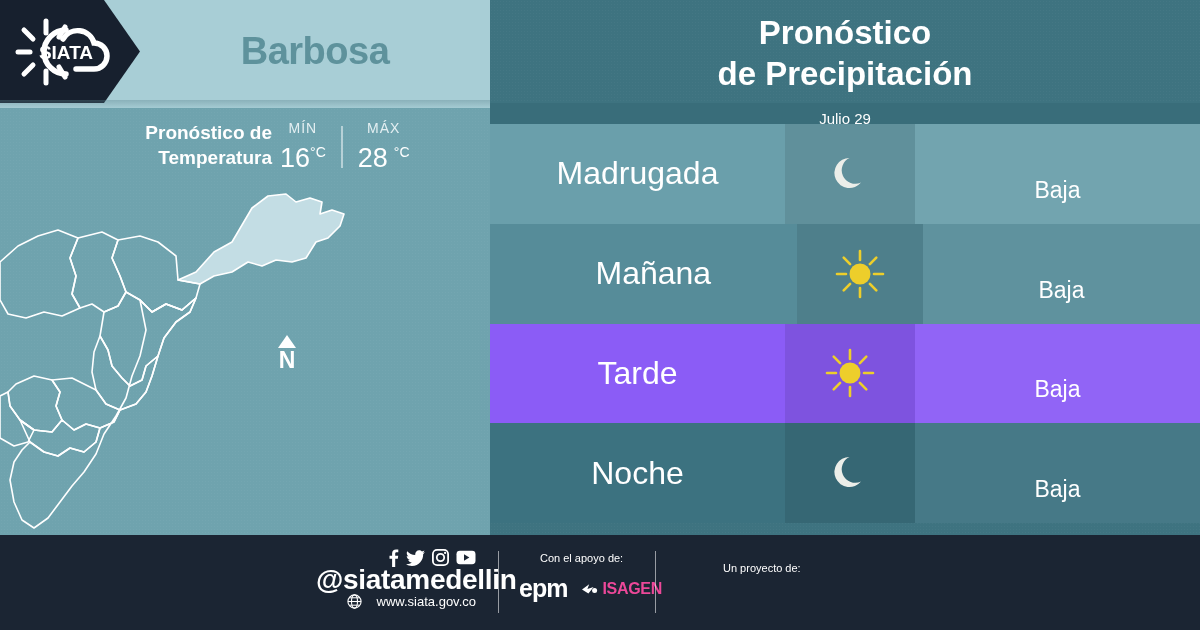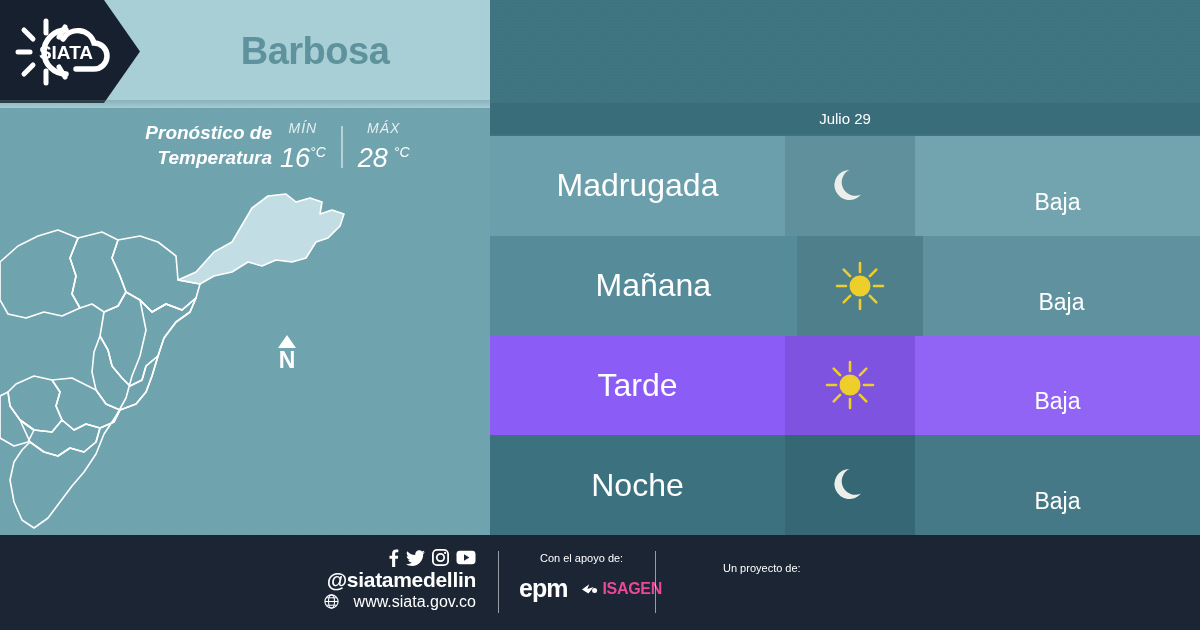--- a/index.html
+++ b/index.html
@@ -26,21 +26,21 @@
     position:absolute; left:140px; top:0; width:350px; height:103px;
     display:flex; align-items:center; justify-content:center;
     font-size:38px; font-weight:bold; color:#5e929c; letter-spacing:-0.5px;
   }
   #left-header-shadow {
     position:absolute; left:0; top:100px; width:490px; height:9px;
     background:linear-gradient(180deg, rgba(90,130,140,0.38), rgba(90,130,140,0));
   }
 
   
-  #temp-block { position:absolute; left:0; top:120px; width:490px; height:62px;font-style:italic; }
+  #temp-block { position:absolute; left:0; top:120px; width:490px; height:62px; }
   #temp-title {
     position:absolute; left:52px; top:0; width:220px;
     text-align:right; color:#ffffff; font-size:19px; font-weight:bold; line-height:25px;
   }
   #temp-values { position:absolute; left:280px; top:0; display:flex; align-items:flex-start; }
   .temp-col { display:flex; flex-direction:column; align-items:center;justify-content:flex-end; }
   .temp-label { font-size:14px; color:#e4eff2; letter-spacing:1px; line-height:17px; }
   .temp-val { font-size:27px; color:#ffffff; line-height:31px; white-space:nowrap; }
   .temp-val .unit { font-size:14px; vertical-align:super; }
   .temp-val .unit.spaced { margin-left:6px; }
@@ -62,42 +62,42 @@
   #right-title {
     position:absolute; left:0; top:12px; width:710px; text-align:center;
     color:#ffffff; font-size:33px; font-weight:bold; line-height:41px;
   }
   #date-strip {
     position:absolute; left:0; top:103px; width:710px; height:31px;
     background:#396d7a; display:flex; align-items:center; justify-content:center;
   }
   #date-strip .date-text { color:#ffffff; font-size:15px; }
 
-  #forecast-table { position:absolute; left:0; top:136px; width:710px; height:399px; }
+  #forecast-table { position:absolute; left:0; top:124px; width:710px; height:399px; }
   .forecast-row { position:relative; width:710px; height:99.75px; display:flex; }
   .fc-period { width:295px; display:flex; align-items:center; justify-content:center; }
   .fc-period span { color:#ffffff; font-size:32px; }
   .fc-icon { width:130px; display:flex; align-items:center; justify-content:center; }
   .fc-level { width:285px; display:flex; align-items:center; justify-content:center; }
   .fc-level span { color:#ffffff; font-size:23px;margin-top:33px; }
 
   
   .forecast-row.r0 { background:#6a9fab; }
   .forecast-row.r1 { background:#568c99;padding-left:20px; }
   .forecast-row.r2 { background:#8b5cf6;justify-content:flex-end; }
   .forecast-row.r3 { background:#3c7280; }
   .forecast-row .fc-icon { background:rgba(0,0,0,0.09); }
   .forecast-row .fc-level { background:rgba(255,255,255,0.055); }
 
   
   #footer { position:absolute; left:0; top:535px; width:1200px; height:95px; background:#1b2533; }
   #social-block { position:absolute; left:316px; top:13px; width:160px; text-align:right; color:#ffffff; }
   #social-icons { display:flex; justify-content:flex-end; gap:7px; align-items:center; height:19px; }
-  #social-handle { font-size:21px; font-weight:bold; line-height:25px; letter-spacing:-0.3px; }
-  #social-site { font-size:16px; line-height:19px; display:flex; align-items:center; justify-content:flex-end; gap:15px; }
+  #social-handle { font-size:28px; font-weight:bold; line-height:25px; letter-spacing:-0.3px; }
+  #social-site { font-size:13px; line-height:19px; display:flex; align-items:center; justify-content:flex-end; gap:15px; }
   .foot-divider { position:absolute; top:16px; width:1px; height:62px; background:rgba(255,255,255,0.55); }
   .foot-cap { position:absolute; color:#ffffff; font-size:11px; }
   #sponsor-logos { position:absolute; left:519px; top:574px; display:flex; align-items:center; gap:14px; }
   #epm-text { color:#ffffff; font-size:25px; font-weight:bold; letter-spacing:-1px; font-family:Liberation Sans, sans-serif; }
   #isagen-text { color:#ec4899; font-size:16px; font-weight:bold; letter-spacing:-0.3px; }
   .texture {
     position:absolute; left:0; top:0; width:100%; height:100%; pointer-events:none;
     opacity:0.035;
     background-image:radial-gradient(rgba(255,255,255,0.9) 0.5px, transparent 0.6px);
     background-size:3px 3px;
@@ -194,20 +194,24 @@
       <div id="compass">
         <div class="arrow"></div>
         <div class="letter">N</div>
       </div>
     </div>
   </div>
 
   <div id="right-panel">
     <div class="texture"></div>
 
+    <div id="right-title">
+      <div>Pronóstico</div>
+      <div>de Precipitación</div>
+    </div>
 
     <div id="date-strip">
       <span class="date-text">Julio 29</span>
     </div>
 
     <div id="forecast-table">
 
       <div class="forecast-row r0">
         <div class="fc-period">
           <span>Madrugada</span>

